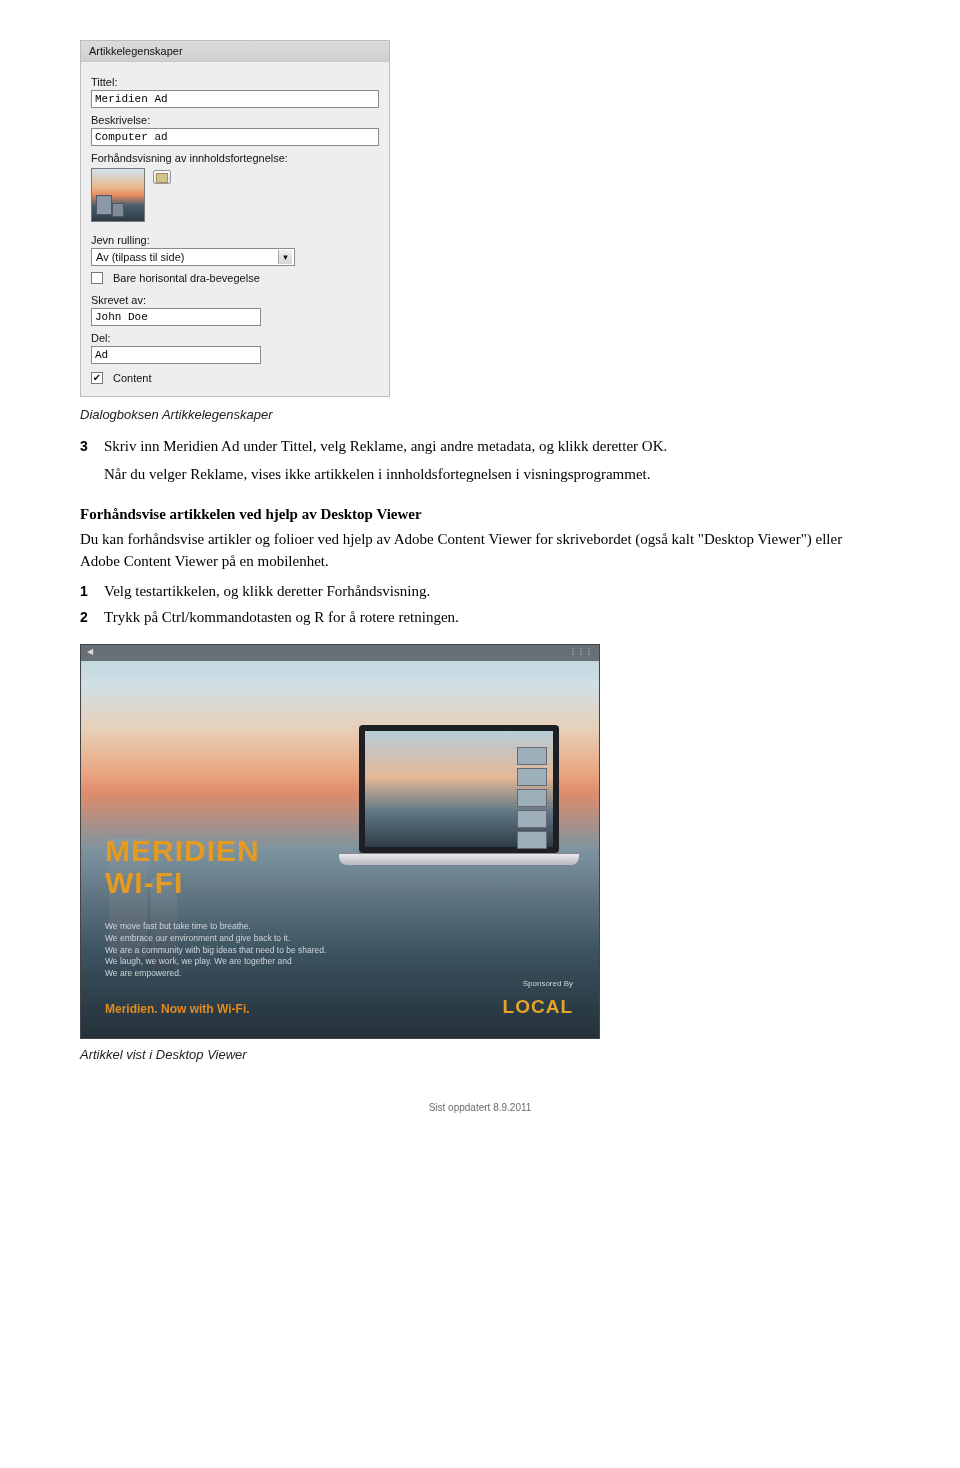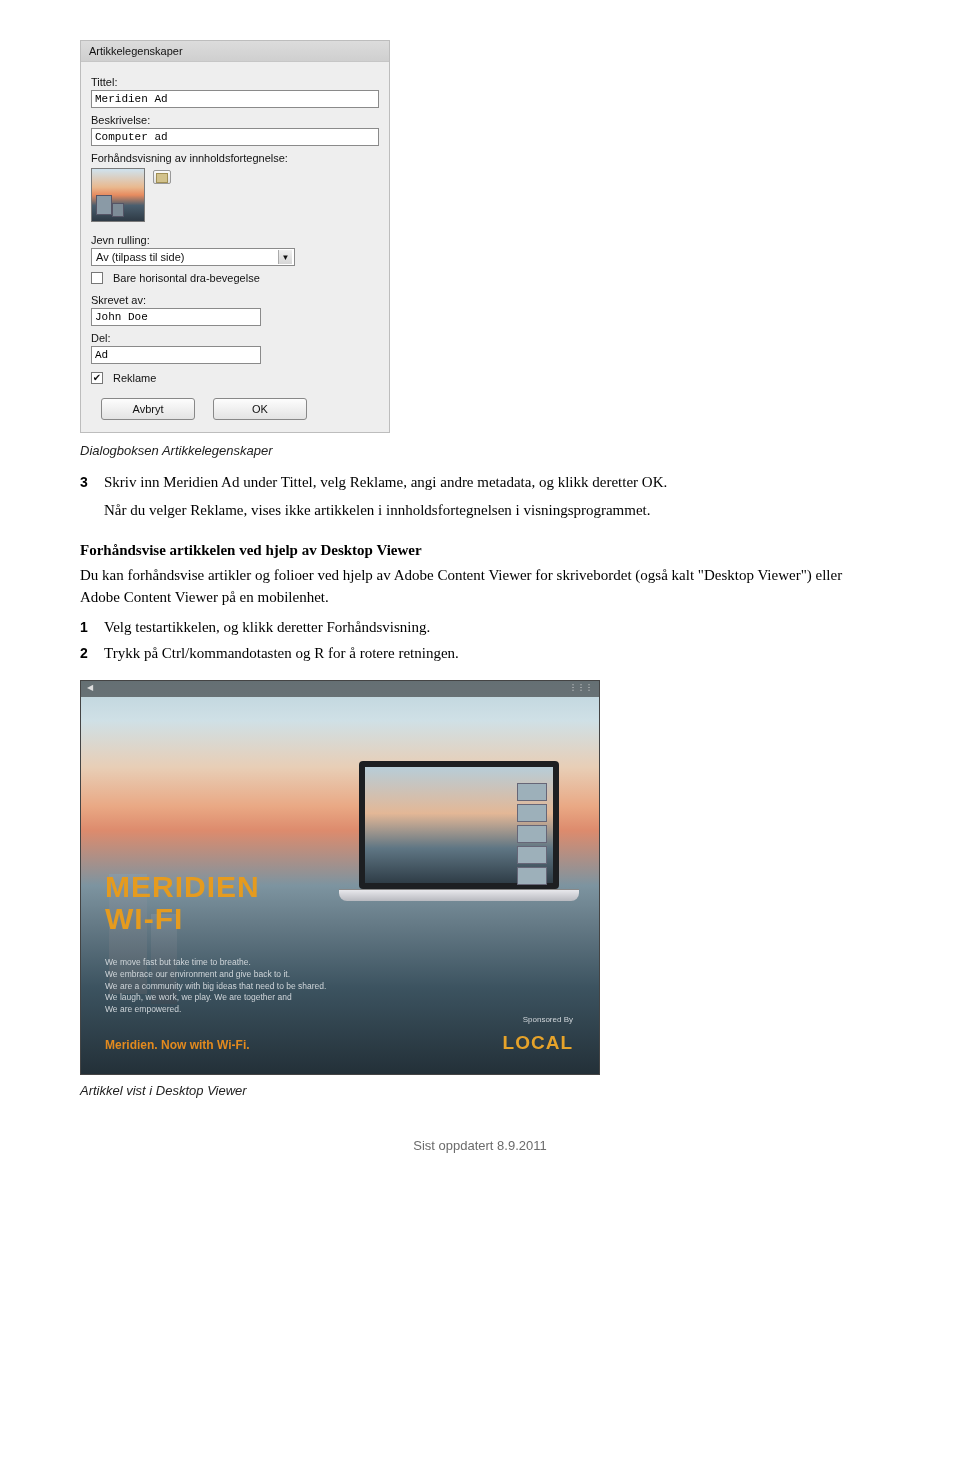--- a/index.html
+++ b/index.html
@@ -297,21 +297,21 @@
   .ad .sponsor-logo{
     position:absolute; right:26px; bottom:20px;
     color:#e6a32a; font-weight:900; font-size:19px;
     letter-spacing:1px;
     font-family:Arial,sans-serif;
   }
 
   .last-updated {
     text-align: center;
     color: #6b6b6b;
-    font-size: 13px;
+    font-size: 10px;
     margin-top: 40px;
     font-family: "Segoe UI", Tahoma, sans-serif;
   }
 </style>
 </head>
 <body>
 
 <div class="page">
 
 
@@ -343,31 +343,23 @@
       </div>
 
       <div class="field-label" style="margin-top:10px">Skrevet av:</div>
       <input class="text-input" style="width: 170px;" value="John Doe">
 
       <div class="field-label">Del:</div>
       <input class="text-input" style="width: 170px;" value="Ad">
 
       <div class="check-row" style="margin-top:8px">
         <span class="checkbox">✔</span>
-        <span>Reklame</span>
+        <span>Content</span>
       </div>
 
-      <div class="btn-row">
-        <div class="btn">
-            <span>Avbryt</span>
-          </div>
-        <div class="btn">
-            <span>OK</span>
-          </div>
-      </div>
     </div>
   </div>
 
   <div class="caption">Dialogboksen Artikkelegenskaper</div>
 
   <div class="body-text">
     <div class="step">
       <div class="step-num">3</div>
       <div class="step-text">Skriv inn Meridien Ad under Tittel, velg Reklame, angi andre metadata, og klikk deretter OK.</div>
     </div>

